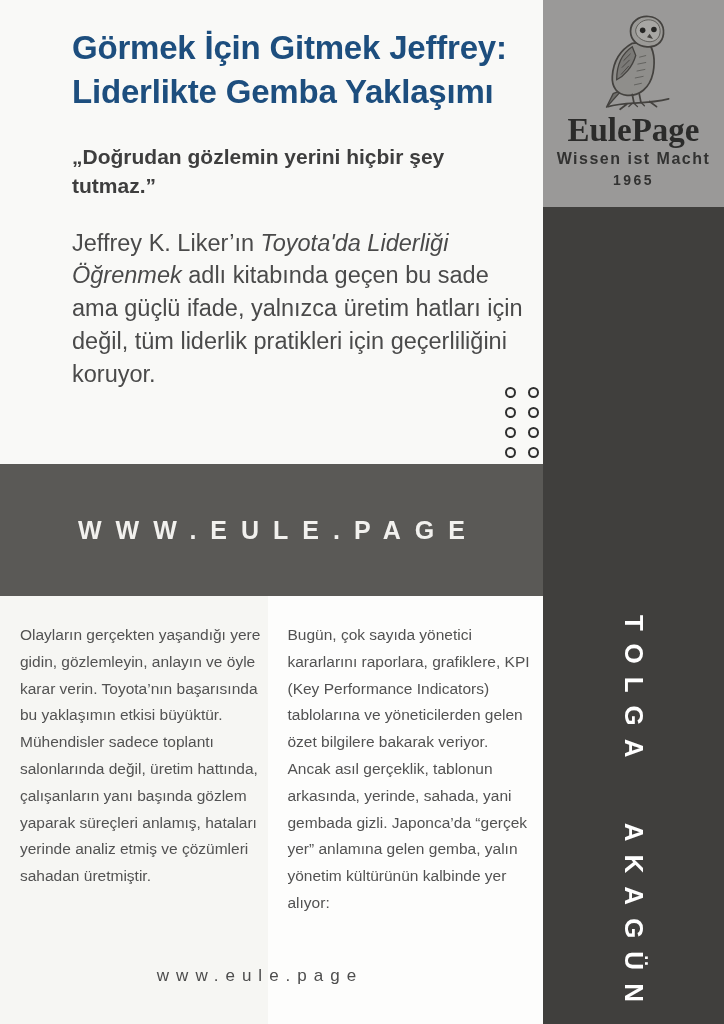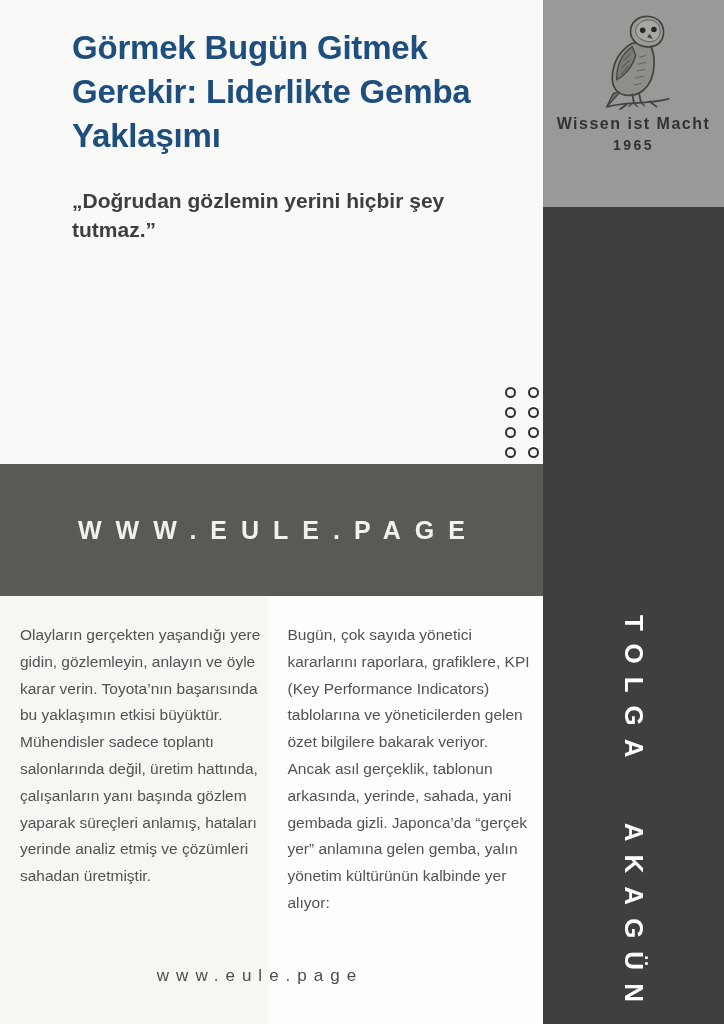--- a/index.html
+++ b/index.html
@@ -46,22 +46,23 @@
 </head>
 <body>
 
 <div class="poster">
 
   <div class="main">
     <div class="top-bg"></div>
     <div class="panel-bg"></div>
 
     <div class="top-section">
-      <h1 class="title">Görmek Bugün Gitmek Gerekir: Liderlikte Gemba Yaklaşımı</h1>
+      <h1 class="title">Görmek İçin Gitmek Jeffrey: Liderlikte Gemba Yaklaşımı</h1>
       <p class="quote">„Doğrudan gözlemin yerini hiçbir şey tutmaz.”</p>
+      <p class="intro"><span>Jeffrey K. Liker’ın </span><span class="book">Toyota'da Liderliği Öğrenmek</span><span> adlı kitabında geçen bu sade ama güçlü ifade, yalnızca üretim hatları için değil, tüm liderlik pratikleri için geçerliliğini koruyor.</span></p>
     </div>
 
     <div class="dots">
       <span class="dot"></span>
       <span class="dot"></span>
       <span class="dot"></span>
       <span class="dot"></span>
       <span class="dot"></span>
       <span class="dot"></span>
       <span class="dot"></span>
@@ -100,20 +101,21 @@
         <path d="M62 20 C64 12 72 8 79 9 C87 10 91 17 90 24 C89 31 83 35 76 34 C69 33 61 28 62 20 Z" fill="#a8a7a4" stroke="#55544f" stroke-width="1"></path>
 
         <circle cx="70" cy="21" r="3.2" fill="#262624"></circle>
         <circle cx="83" cy="20" r="3.2" fill="#262624"></circle>
 
         <path d="M78 25 L82 31 L75 29 Z" fill="#44423f"></path>
 
         <path d="M58 95 L60 105 M66 94 L68 104" stroke="#44423f" stroke-width="2" stroke-linecap="round"></path>
         <path d="M58 105 L54 109 M60 105 L64 109 M68 104 L72 108" stroke="#44423f" stroke-width="1.5" stroke-linecap="round"></path>
       </svg>
+      <div class="brand">EulePage</div>
       <div class="tagline">Wissen ist Macht</div>
       <div class="year">1965</div>
     </div>
 
     <div class="author-vertical">
       <span class="author-text">TOLGA AKAGÜN</span>
     </div>
   </div>
 
 </div>

